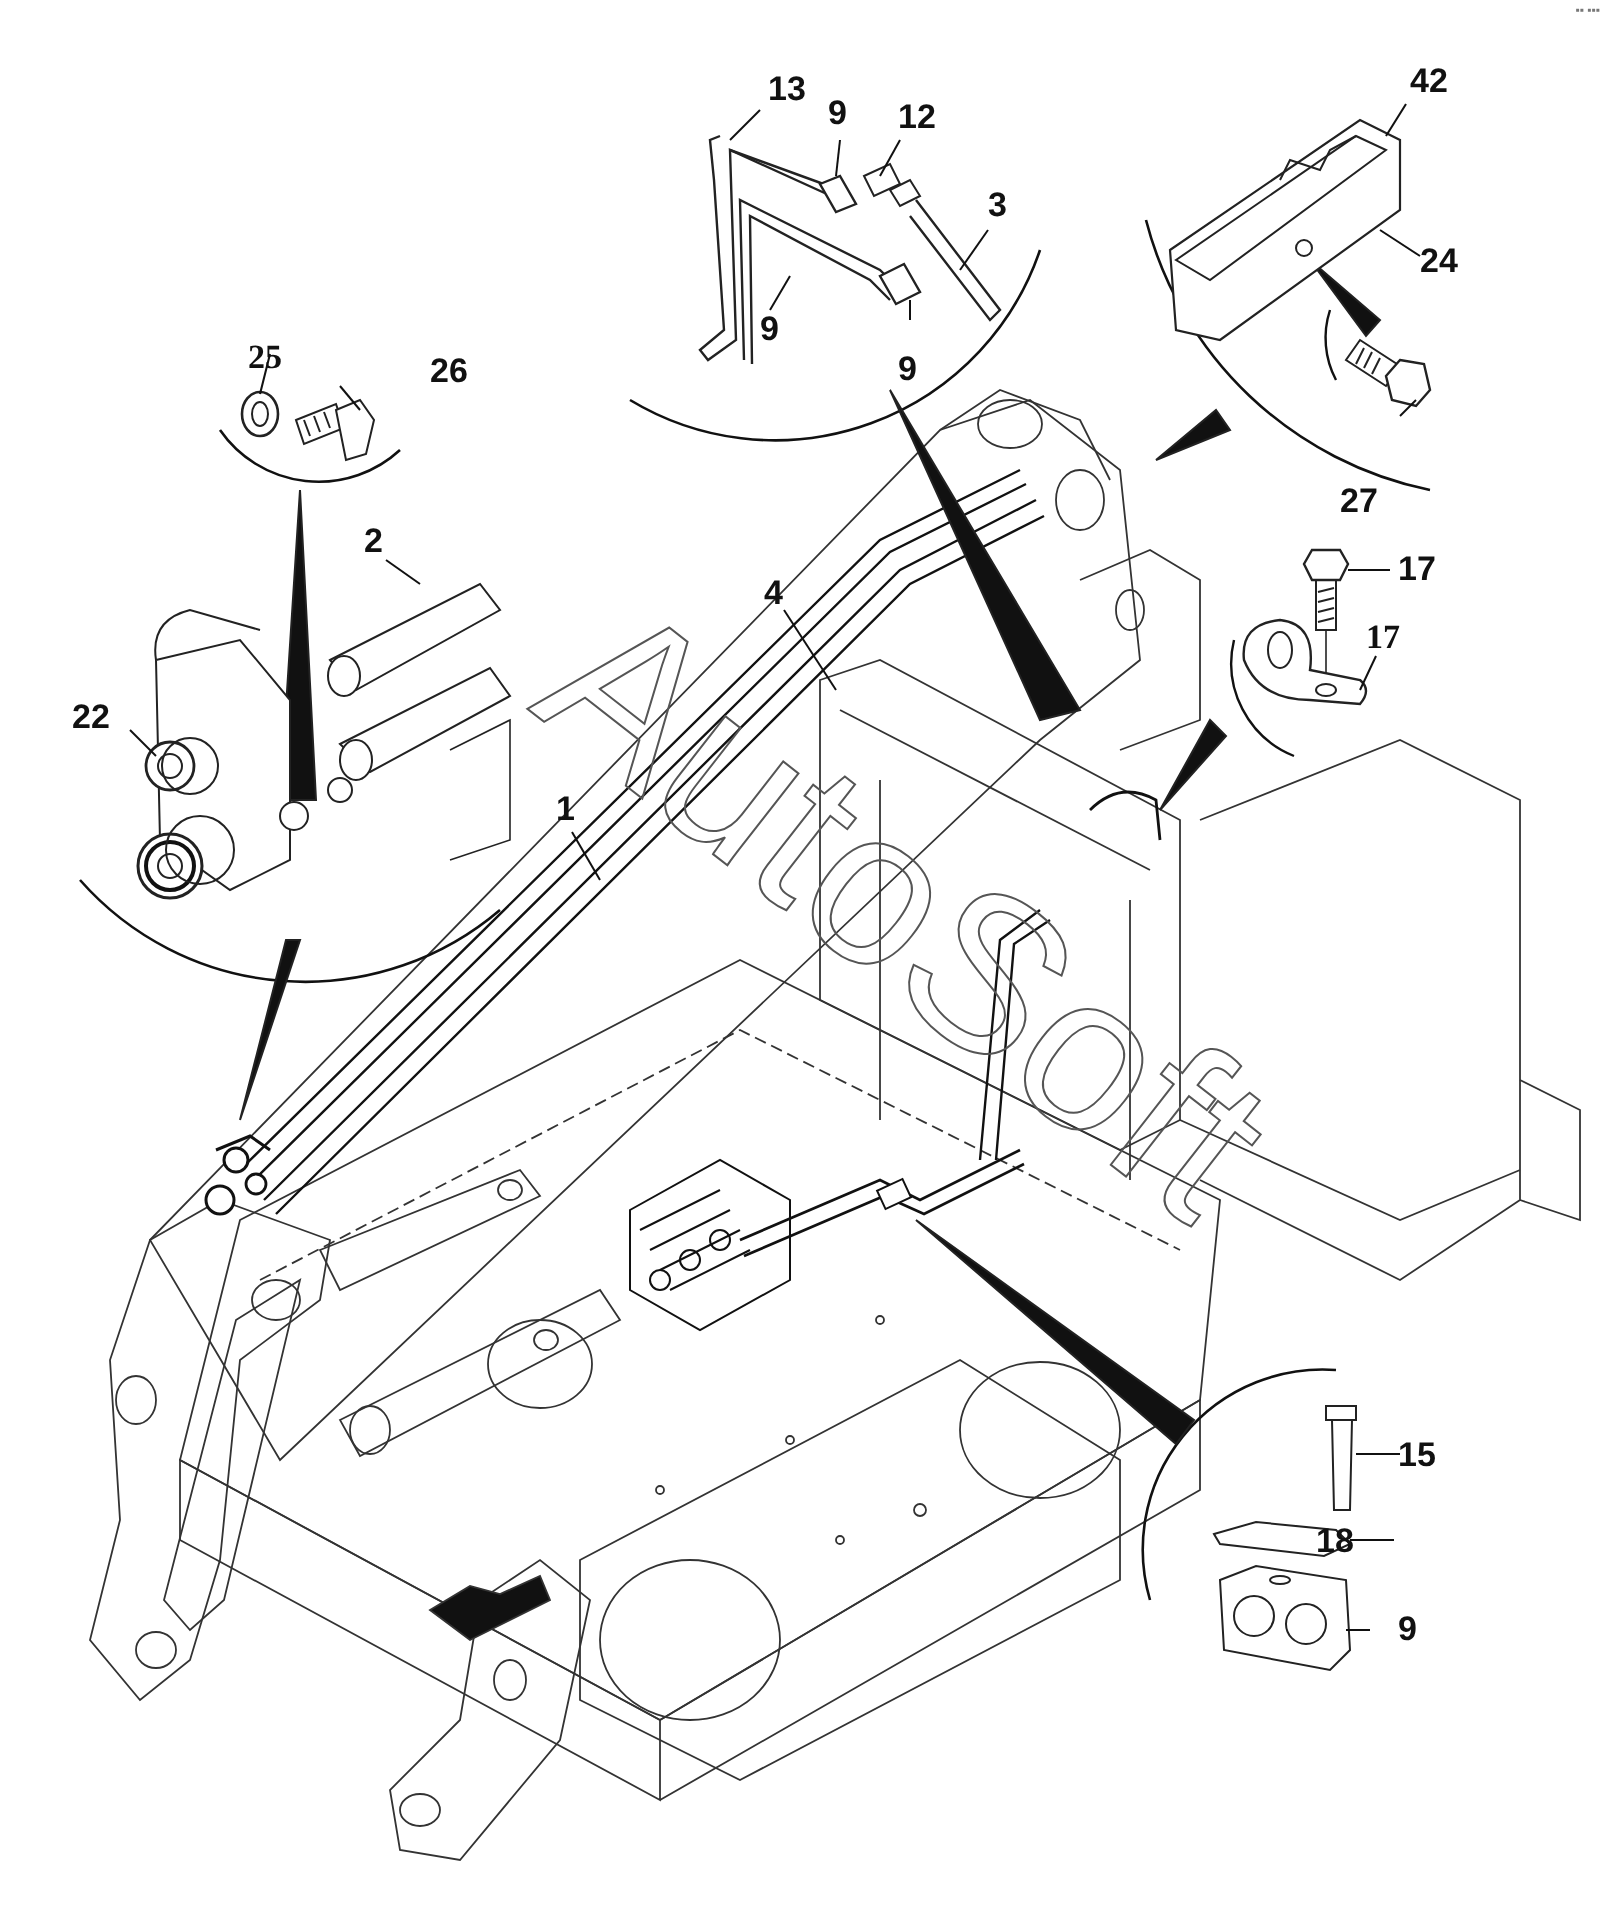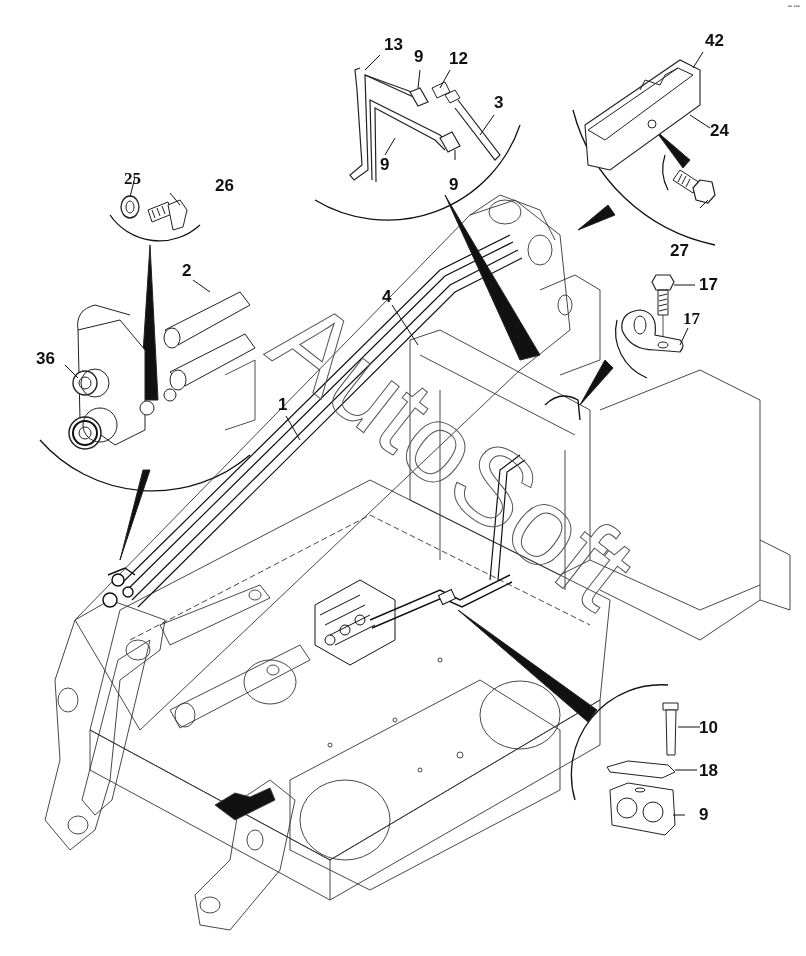--- a/index.html
+++ b/index.html
@@ -235,25 +235,25 @@
 <span class="callout" style="left:278px;top:396px;">1</span>
 <span class="callout" style="left:182px;top:262px;">2</span>
 <span class="callout" style="left:494px;top:94px;">3</span>
 <span class="callout" style="left:382px;top:288px;">4</span>
 <span class="callout" style="left:414px;top:48px;">9</span>
 <span class="callout" style="left:449px;top:176px;">9</span>
 <span class="callout" style="left:699px;top:806px;">9</span>
 <span class="callout" style="left:449px;top:50px;">12</span>
 <span class="callout" style="left:384px;top:36px;">13</span>
 <span class="callout" style="left:380px;top:156px;">9</span>
-<span class="callout" style="left:699px;top:719px;">10</span>
+<span class="callout" style="left:699px;top:719px;">15</span>
 <span class="callout" style="left:699px;top:276px;">17</span>
 <span class="callout" style="left:683px;top:310px;font-family:Liberation Serif, serif;">17</span>
-<span class="callout" style="left:699px;top:762px;text-align:right;">18</span>
-<span class="callout" style="left:36px;top:350px;">36</span>
+<span class="callout" style="left:658px;top:762px;text-align:right;">18</span>
+<span class="callout" style="left:36px;top:350px;">22</span>
 <span class="callout" style="left:705px;top:32px;">42</span>
 <span class="callout" style="left:710px;top:122px;">24</span>
 <span class="callout" style="left:124px;top:170px;font-family:Liberation Serif, serif;">25</span>
 <span class="callout" style="left:168px;top:177px;margin-left:47px;">26</span>
 <span class="callout" style="left:670px;top:210px;margin-top:32px;">27</span>
 
 <span class="corner-mark">▪▪ ▪▪▪</span>
 </div>
 
 </body></html>

